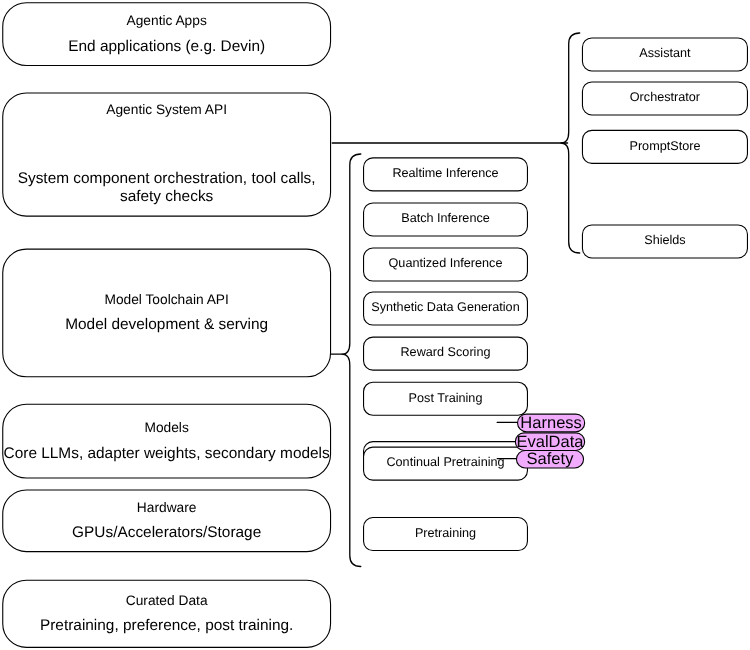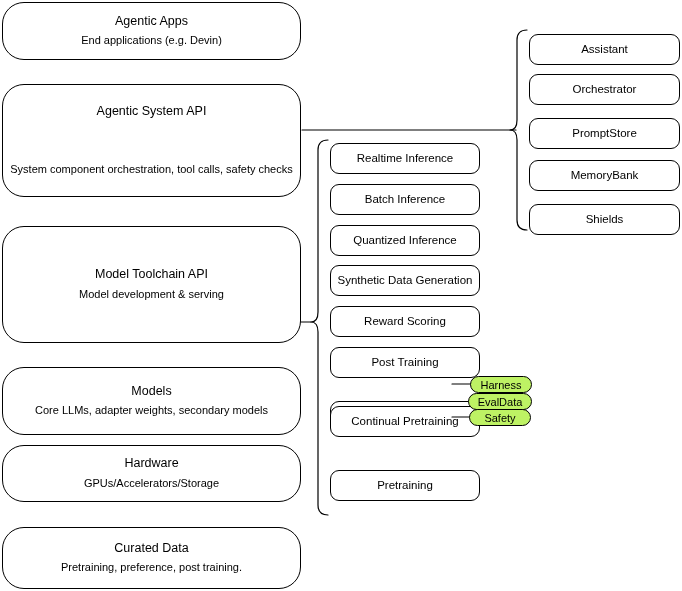--- a/index.html
+++ b/index.html
@@ -27,21 +27,21 @@
     align-items: center;
     justify-content: center;
     text-align: center;
   }
   .rbox .title {
     font-size: 12.5px;
     color: #000000;
     line-height: 1.25;
   }
   .rbox .subtitle {
-    font-size: 11px;
+    font-size: 14px;
     color: #000000;
     line-height: 1.25;
     margin-top: 5px;
   }
   
   .layer-box {
     left: 2px;
     width: 299px;
   }
   
@@ -57,28 +57,28 @@
     left: 529px;
     width: 151px;
     height: 31px;
     border-radius: 9px;
   }
   .comp-box .title { font-size: 11.5px; }
   
   .tag {
     position: absolute;
     box-sizing: border-box;
-    background: #bef264;
+    background: #f0abfc;
     border: 1px solid #000000;
     border-radius: 999px;
     height: 17px;
     display: flex;
     align-items: center;
     justify-content: center;
-    font-size: 11px;
+    font-size: 15px;
     color: #000000;
     z-index: 6;
   }
   
   #wires {
     position: absolute;
     left: 0; top: 0;
     width: 682px;
     height: 591px;
     pointer-events: none;
@@ -187,20 +187,17 @@
 
   <div class="rbox comp-box" style="top:74px;">
     <div class="title">Orchestrator</div>
   </div>
   <div class="rbox comp-box" style="top:34px;">
     <div class="title">Assistant</div>
   </div>
   <div class="rbox comp-box" style="top:118px;">
     <div class="title">PromptStore</div>
   </div>
-  <div class="rbox comp-box" style="top:160px;">
-    <div class="title">MemoryBank</div>
-  </div>
   <div class="rbox comp-box" style="top:204px;">
     <div class="title">Shields</div>
   </div>
 
 </div>
 
 </body></html>

